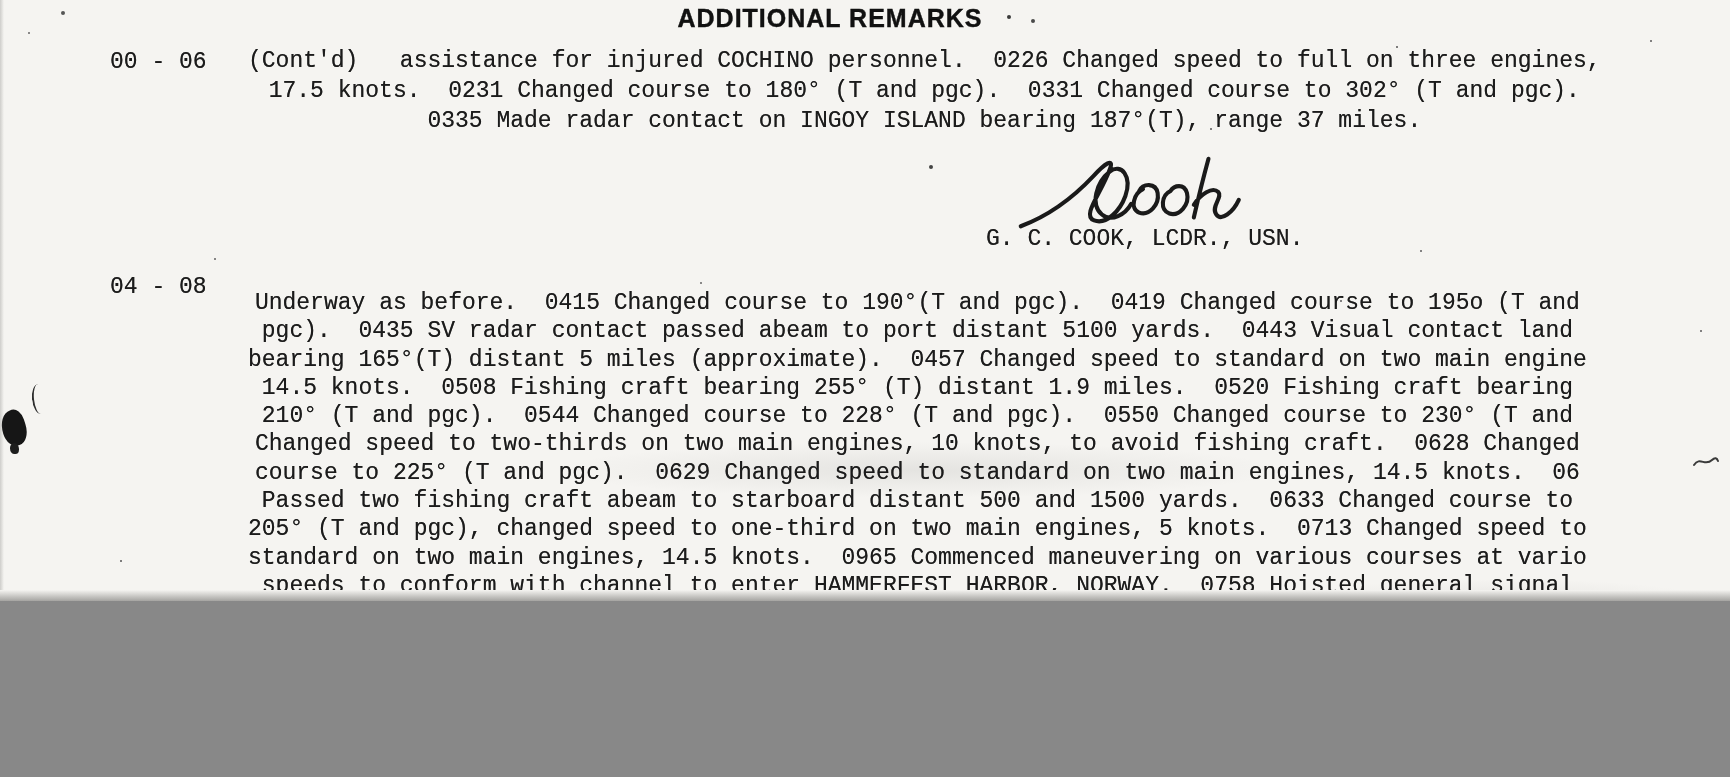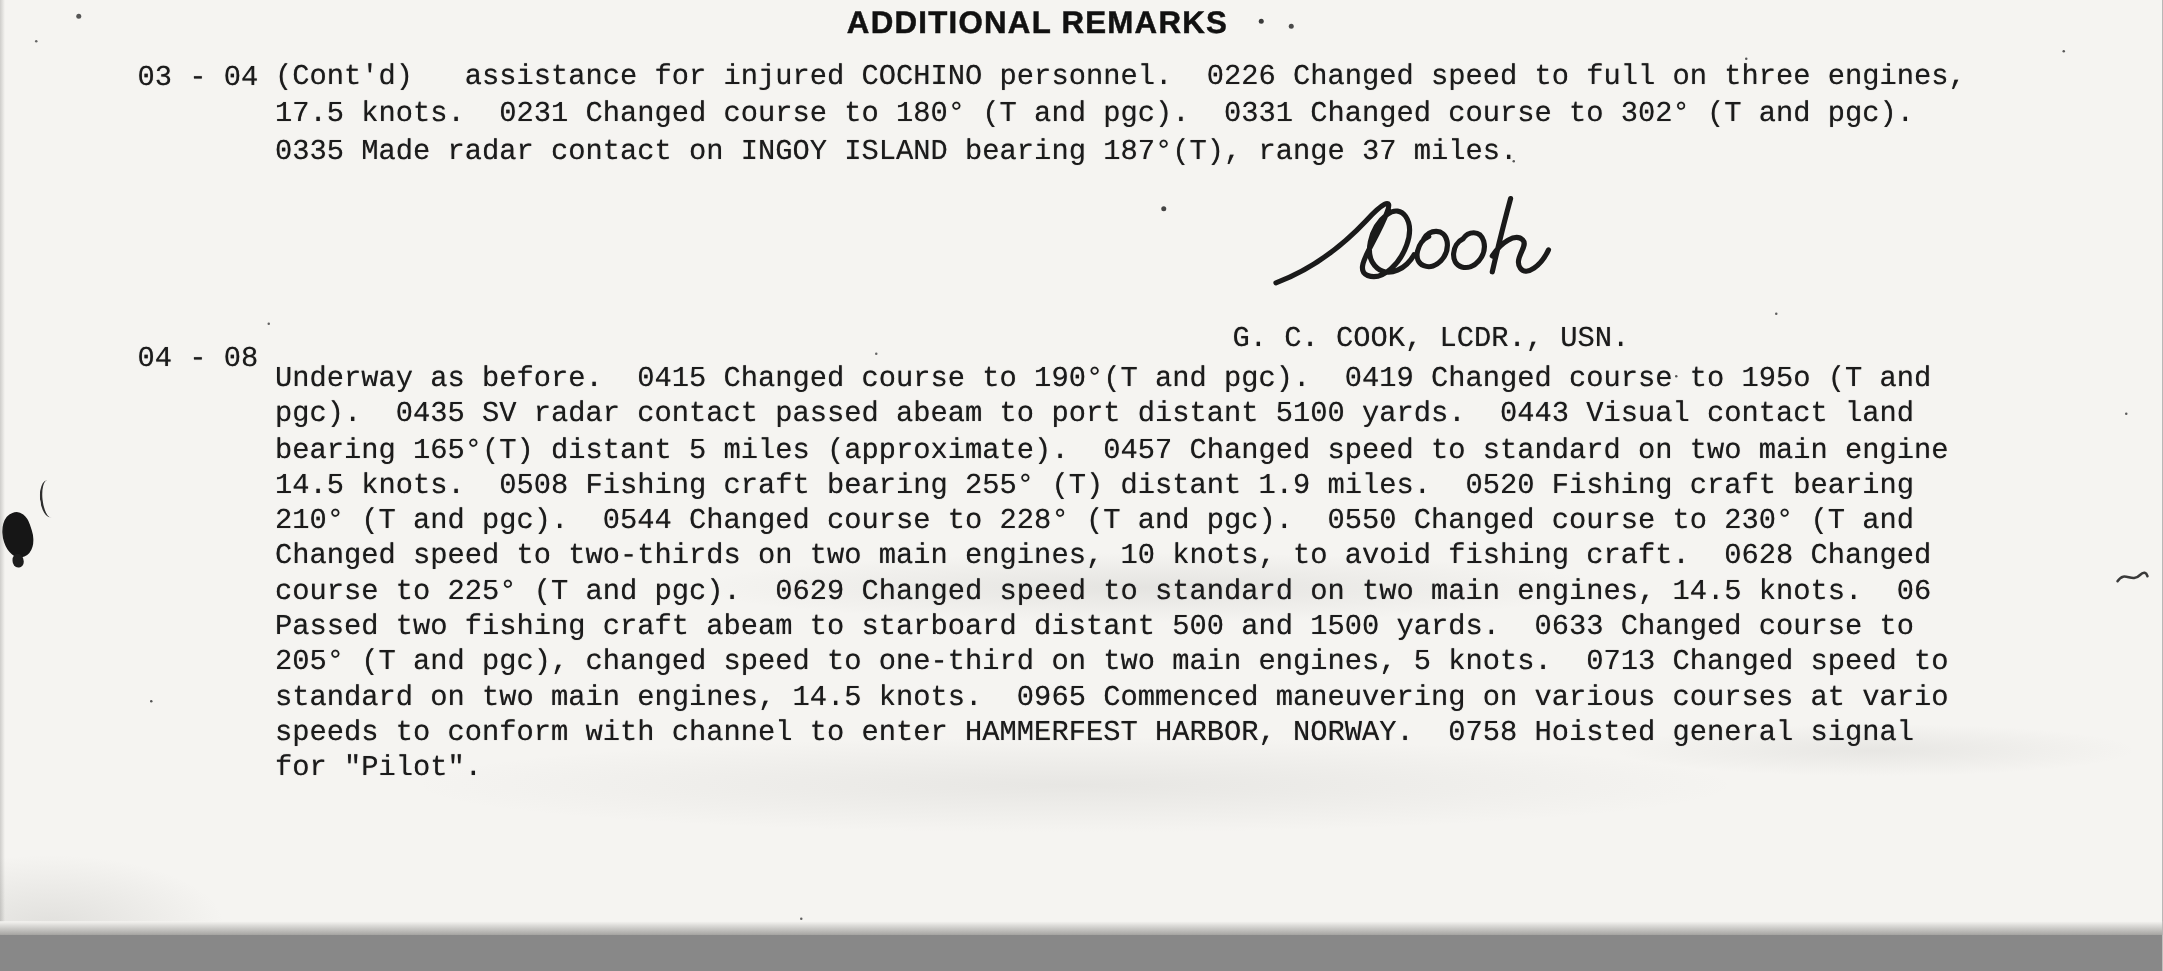--- a/index.html
+++ b/index.html
@@ -1,18 +1,18 @@
 <!DOCTYPE html>
 <html><head>
 <meta charset="utf-8">
 <style>
   html,body{margin:0;padding:0;background:#888;}
   .page{
     position:relative;
-    width:1730px;height:748px;
+    width:1730px;height:601px;
     overflow:hidden;
     background:
       radial-gradient(ellipse 520px 40px at 920px 470px, rgba(110,110,106,0.12), transparent 70%),
       radial-gradient(ellipse 760px 55px at 860px 628px, rgba(110,110,106,0.10), transparent 70%),
       radial-gradient(ellipse 300px 30px at 1500px 600px, rgba(110,110,106,0.10), transparent 70%),
       radial-gradient(ellipse 200px 80px at 40px 740px, rgba(110,110,106,0.15), transparent 70%),
       #f5f4f1;
     font-family:"Liberation Mono","DejaVu Sans Mono",monospace;
     color:#1b1b1b;
   }
@@ -21,28 +21,28 @@
     text-align:center;
     font-family:"Liberation Sans","DejaVu Sans",sans-serif;
     font-weight:700;font-size:25px;letter-spacing:1px;
     color:#111;
     -webkit-text-stroke:0.4px #111;
   }
   .ts{ text-shadow:0 0 0.6px rgba(25,25,25,0.65); }
   .label{ position:absolute; font-size:23px; }
   .label1{ left:110px; top:49px; }
   .label2{ left:110px; top:274px; }
-  .block{ position:absolute; left:220px; }
+  .block{ position:absolute; left:248px;text-align:center; }
   .block1{ top:46px; }
   .block1 .line{ line-height:30px; }
   .block2{ top:289px; }
   .block2 .line{ line-height:28.3px; }
   .line{ white-space:pre; font-size:23px; }
   .sig{ position:absolute; left:1012px; top:150px; }
-  .typed-name{ position:absolute; left:986px; top:226px; font-size:23px; white-space:pre;margin-top:32px; }
+  .typed-name{ position:absolute; left:986px; top:226px; font-size:23px; white-space:pre; }
   
   .ink-blot{
     position:absolute; left:2px; top:410px; width:24px; height:36px;
     background:#161616; border-radius:62% 40% 55% 48%;
     transform:rotate(-18deg);
   }
   .ink-blot-tail{
     position:absolute; left:10px; top:443px; width:9px; height:11px;
     background:#1d1d1d; border-radius:50% 60% 45% 55%;
   }
@@ -82,21 +82,21 @@
     background:linear-gradient(90deg, rgba(90,90,88,0.25), transparent);
   }
 </style>
 </head>
 <body>
 
 <div class="page">
 
   <h1 class="title">ADDITIONAL REMARKS</h1>
 
-  <div class="label label1 ts">03 - 04</div>
+  <div class="label label1 ts">00 - 06</div>
   <div class="block block1">
     <div class="line ts">(Cont'd)   assistance for injured COCHINO personnel.  0226 Changed speed to full on three engines,</div>
     <div class="line ts">17.5 knots.  0231 Changed course to 180° (T and pgc).  0331 Changed course to 302° (T and pgc).</div>
     <div class="line ts">0335 Made radar contact on INGOY ISLAND bearing 187°(T), range 37 miles.</div>
   </div>
 
   <svg class="sig" width="260" height="88" viewBox="0 0 260 90" aria-label="GCCook">
     <path d="M6,78 C38,66 64,44 80,27 C92,14 102,7 97,20 C88,45 68,67 81,72 C94,77 108,61 113,47 C120,27 109,13 97,22 C83,33 77,56 89,66 C99,74 113,66 119,55
              M131,40 C122,44 117,60 127,64 C137,68 148,56 146,44 C144,33 131,34 127,42
              M159,42 C150,46 148,62 158,65 C168,68 179,56 176,44 C173,34 163,36 159,42

